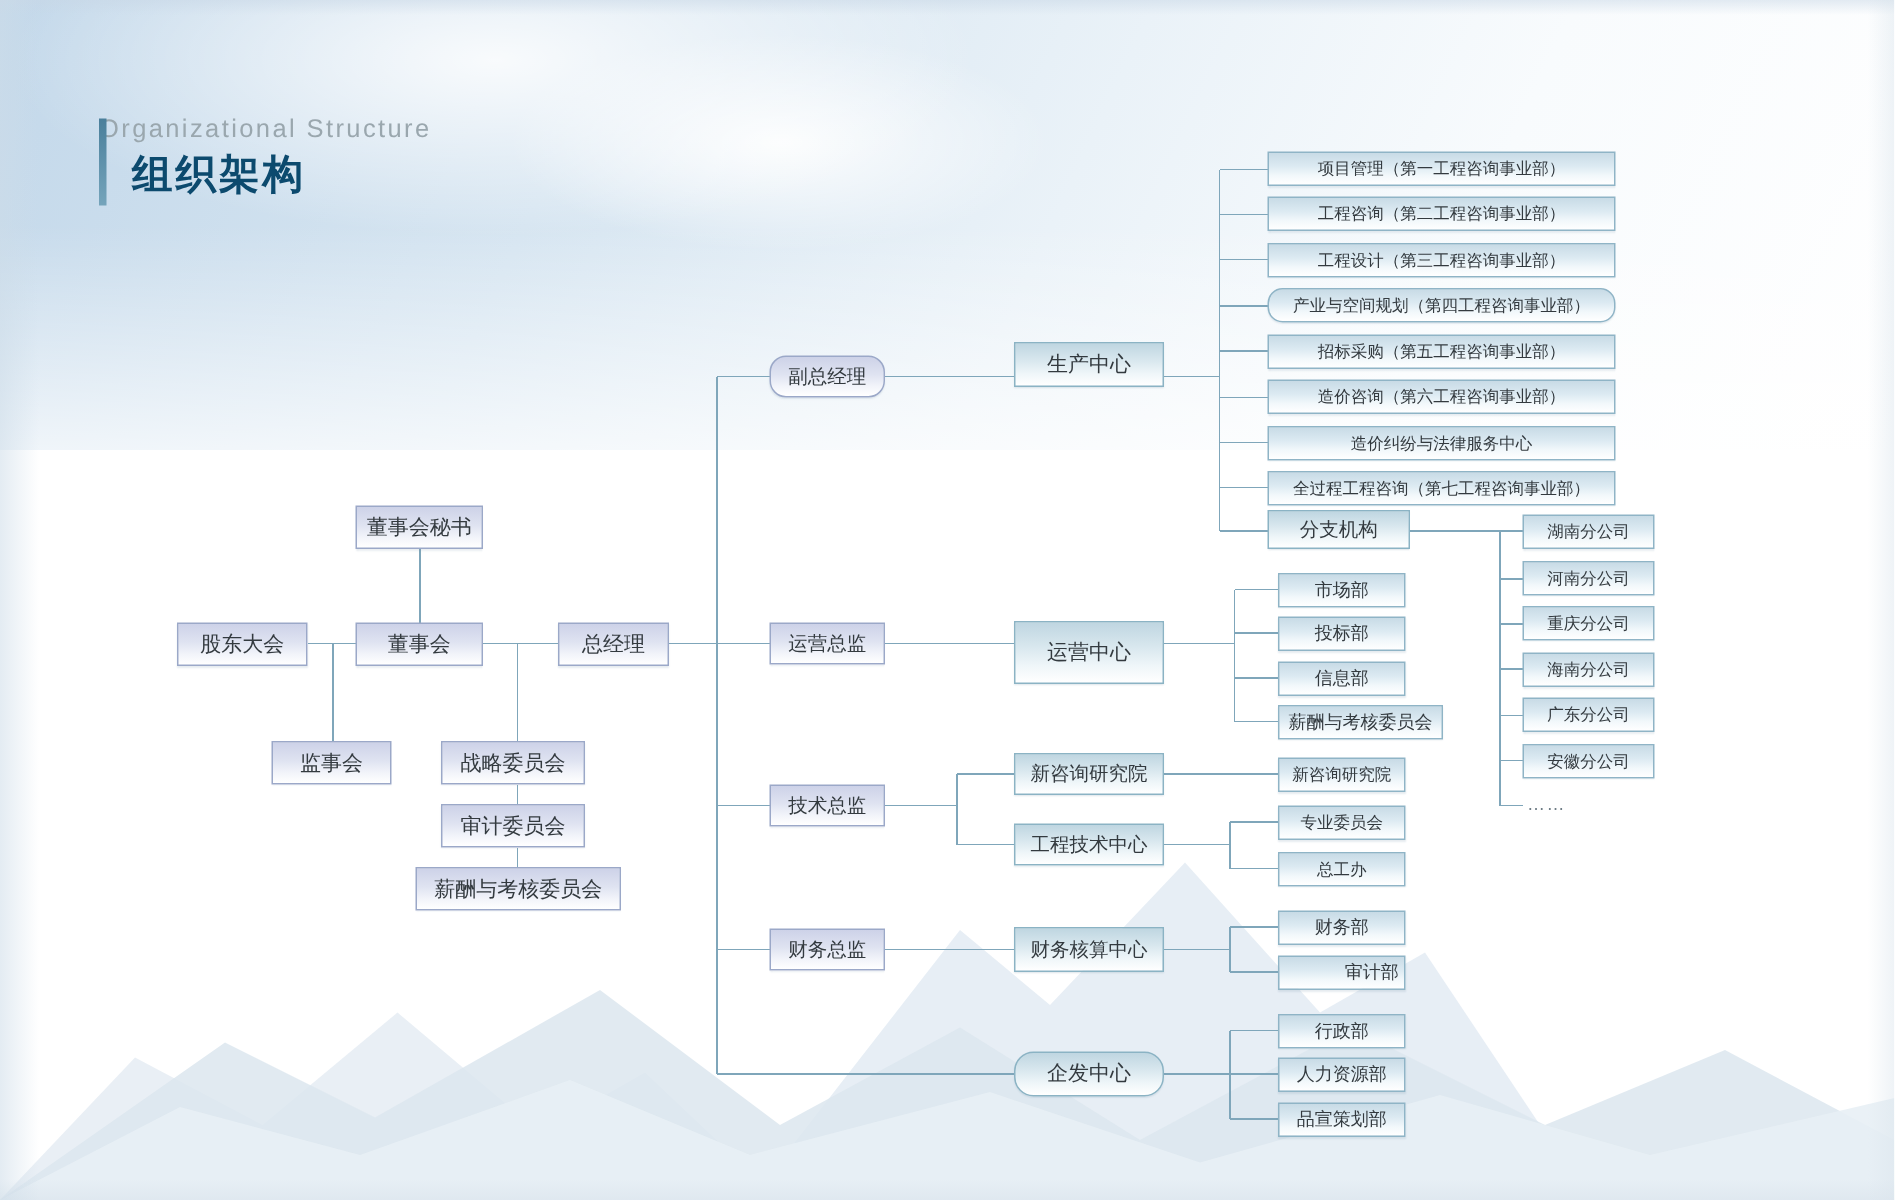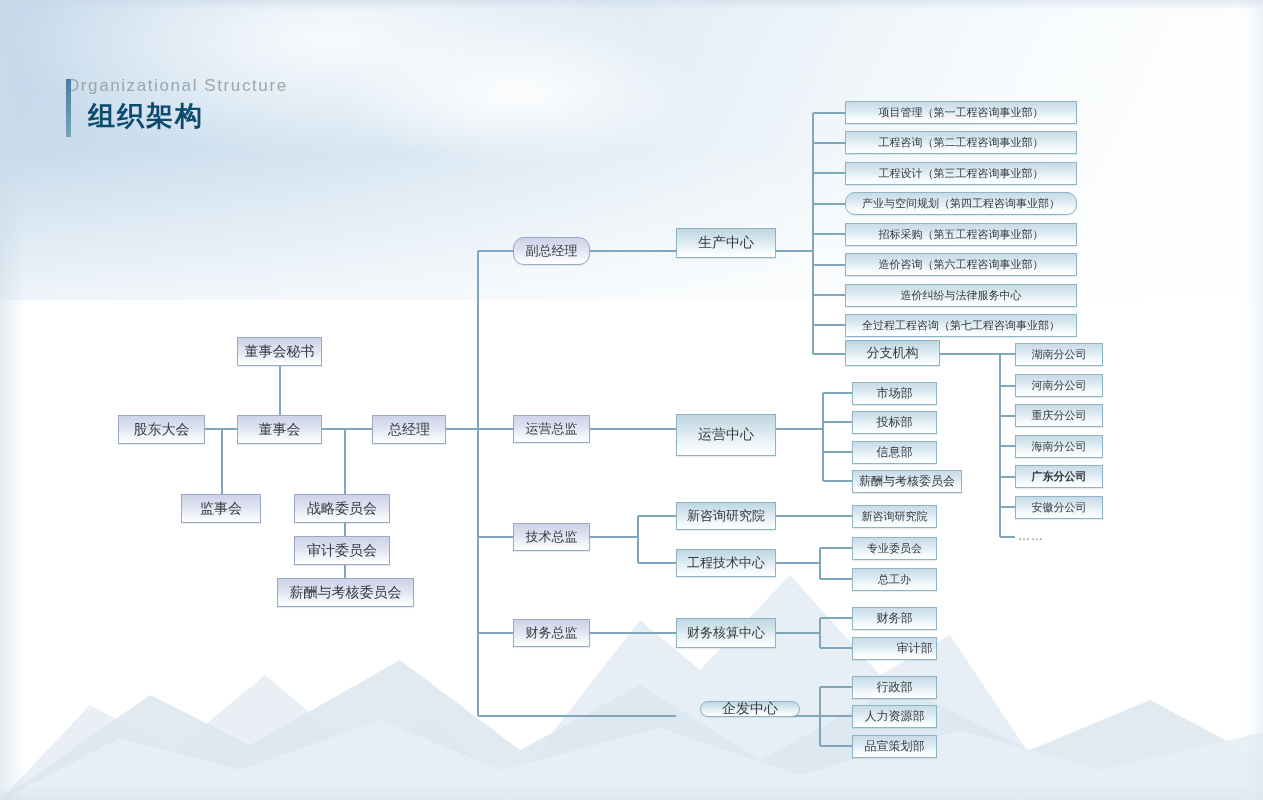--- a/index.html
+++ b/index.html
@@ -208,38 +208,38 @@
   <div class="node teal" style="left:676px; top:228px; width:100px; height:30px; font-size:14px;">生产中心</div>
 
   <div class="node teal" style="left:676px; top:414px; width:100px; height:42px; font-size:14px;">运营中心</div>
 
   <div class="node teal" style="left:676px; top:502px; width:100px; height:28px; font-size:13px;">新咨询研究院</div>
 
   <div class="node teal" style="left:676px; top:549px; width:100px; height:28px; font-size:13px;">工程技术中心</div>
 
   <div class="node teal" style="left:676px; top:618px; width:100px; height:30px; font-size:13px;">财务核算中心</div>
 
-  <div class="node teal" style="left:700px; top:701px; width:100px; height:16px; font-size:14px;border-radius:13px;">企发中心</div>
+  <div class="node teal" style="left:676px; top:701px; width:100px; height:30px; font-size:14px;border-radius:13px;">企发中心</div>
 
   <div class="node teal" style="left:845px; top:340px; width:95px; height:26px; font-size:13px;">分支机构</div>
 
   <div class="node" style="left:845px; top:101px; width:232px; height:23px; font-size:11px;">项目管理（第一工程咨询事业部）</div>
   <div class="node" style="left:845px; top:131px; width:232px; height:23px; font-size:11px;">工程咨询（第二工程咨询事业部）</div>
   <div class="node" style="left:845px; top:162px; width:232px; height:23px; font-size:11px;">工程设计（第三工程咨询事业部）</div>
   <div class="node" style="left:845px; top:192px; width:232px; height:23px; font-size:11px;border-radius:10px;">产业与空间规划（第四工程咨询事业部）</div>
   <div class="node" style="left:845px; top:223px; width:232px; height:23px; font-size:11px;">招标采购（第五工程咨询事业部）</div>
   <div class="node" style="left:845px; top:253px; width:232px; height:23px; font-size:11px;">造价咨询（第六工程咨询事业部）</div>
   <div class="node" style="left:845px; top:284px; width:232px; height:23px; font-size:11px;">造价纠纷与法律服务中心</div>
   <div class="node" style="left:845px; top:314px; width:232px; height:23px; font-size:11px;">全过程工程咨询（第七工程咨询事业部）</div>
 
   <div class="node" style="left:1015px; top:343px; width:88px; height:23px; font-size:11px;">湖南分公司</div>
   <div class="node" style="left:1015px; top:374px; width:88px; height:23px; font-size:11px;">河南分公司</div>
   <div class="node" style="left:1015px; top:404px; width:88px; height:23px; font-size:11px;">重庆分公司</div>
   <div class="node" style="left:1015px; top:435px; width:88px; height:23px; font-size:11px;">海南分公司</div>
-  <div class="node" style="left:1015px; top:465px; width:88px; height:23px; font-size:11px;font-weight:bold;">广东分公司</div>
+  <div class="node" style="left:1015px; top:465px; width:88px; height:23px; font-size:11px;">广东分公司</div>
   <div class="node" style="left:1015px; top:496px; width:88px; height:23px; font-size:11px;">安徽分公司</div>
   <div class="dots" style="left:1018px; top:529px;">……</div>
 
   <div class="node" style="left:852px; top:382px; width:85px; height:23px; font-size:12px;">市场部</div>
   <div class="node" style="left:852px; top:411px; width:85px; height:23px; font-size:12px;">投标部</div>
   <div class="node" style="left:852px; top:441px; width:85px; height:23px; font-size:12px;">信息部</div>
   <div class="node" style="left:852px; top:470px; width:110px; height:23px; font-size:12px;">薪酬与考核委员会</div>
 
   <div class="node" style="left:852px; top:505px; width:85px; height:23px; font-size:11px;">新咨询研究院</div>
   <div class="node" style="left:852px; top:537px; width:85px; height:23px; font-size:11px;">专业委员会</div>

